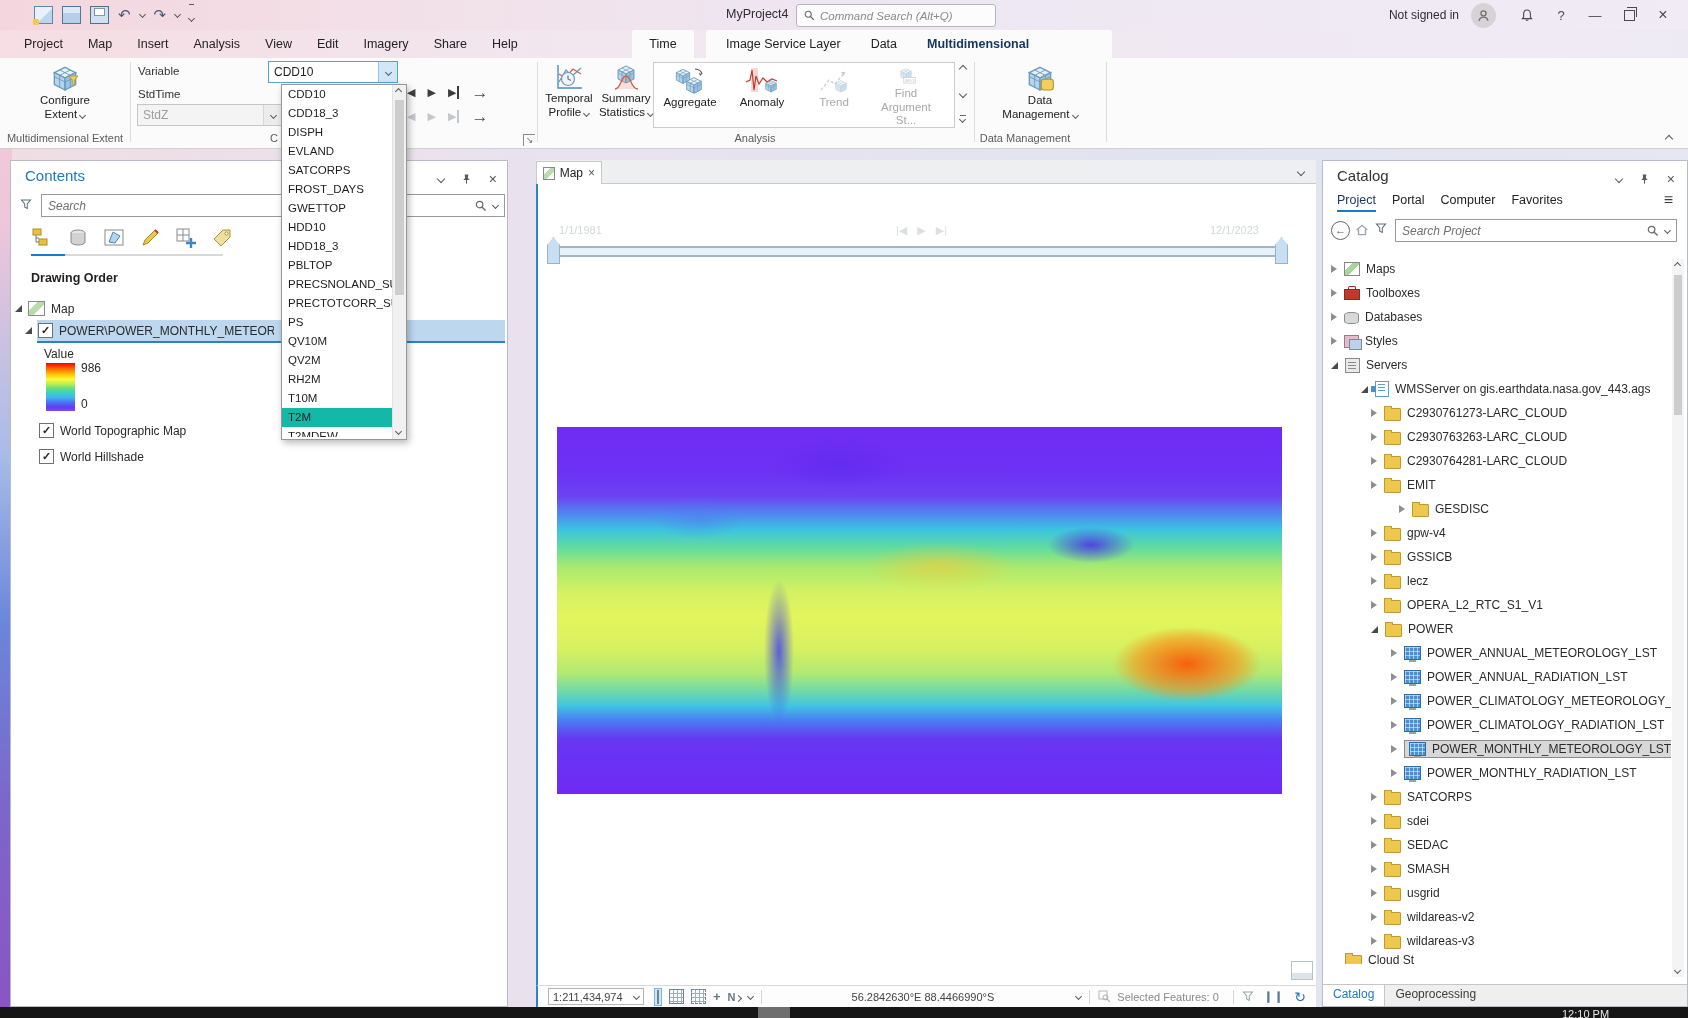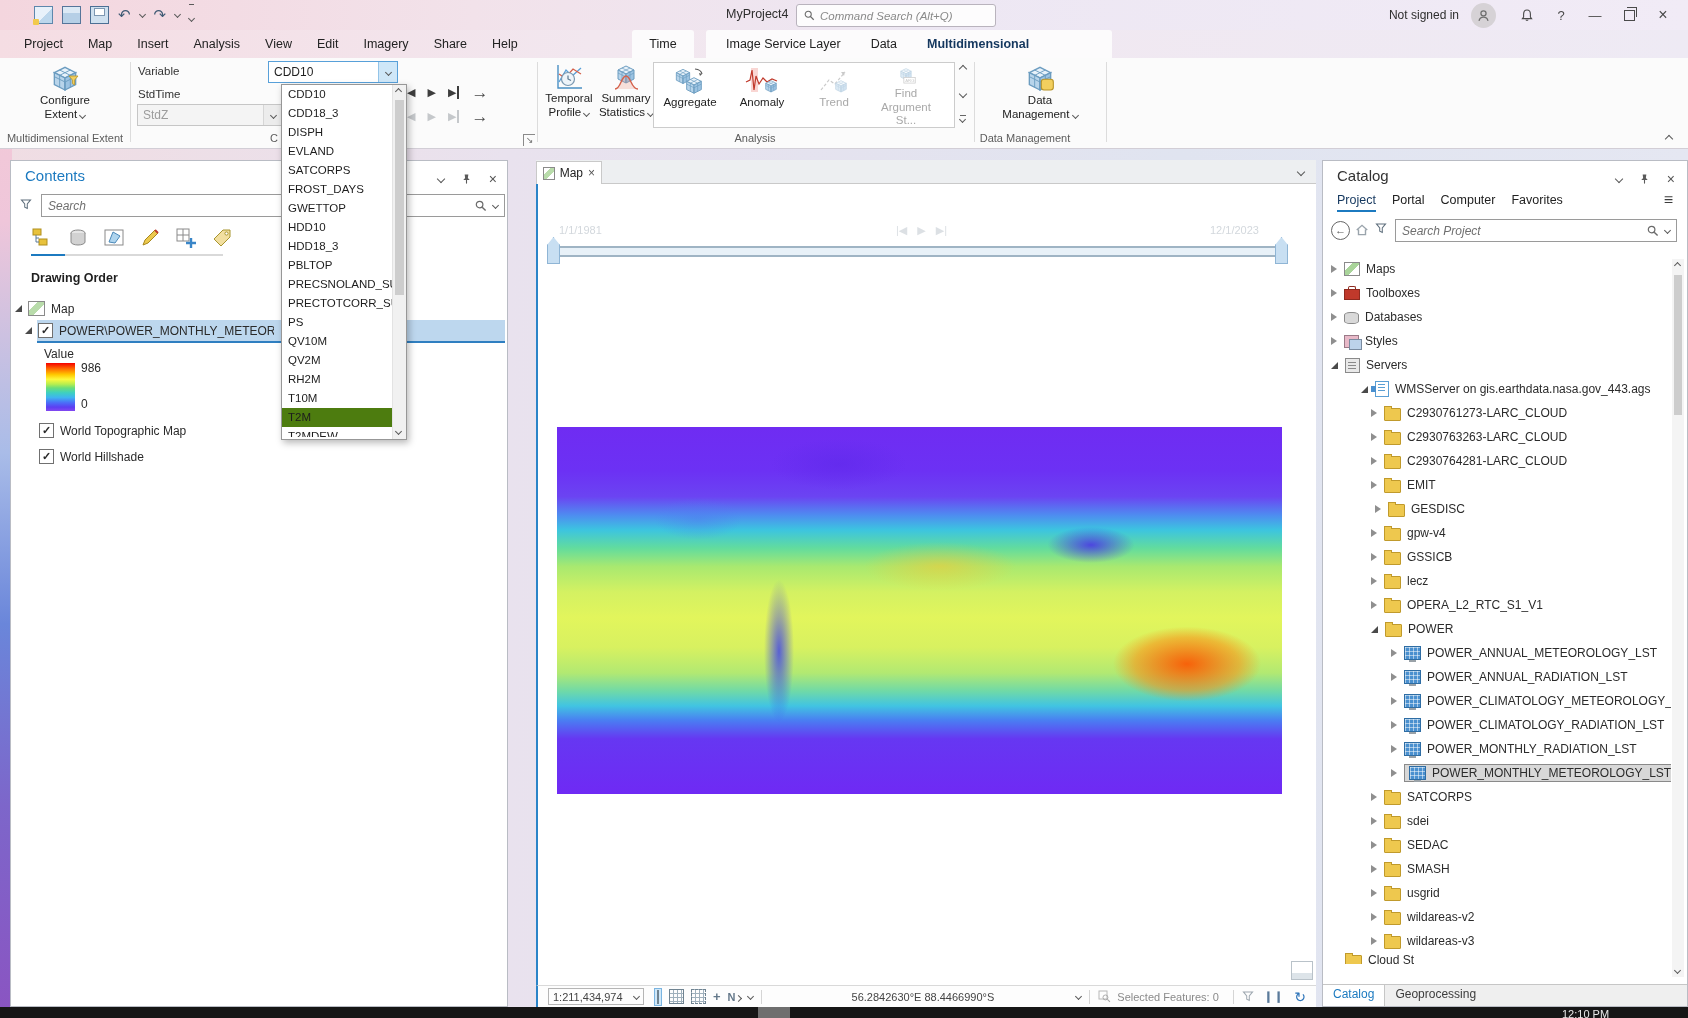--- a/index.html
+++ b/index.html
@@ -56,21 +56,21 @@
   .pb .bR{border-right:2px solid currentColor;padding-right:1px;}
   .arrow-go{font-size:17px;color:#4a4a4a;font-weight:bold;line-height:10px;}
   #analysis-box{position:absolute;left:653px;top:4px;width:300px;height:64px;background:#fff;border:1px solid #cccccc;display:flex;}
   .abtn{width:72px;display:flex;flex-direction:column;align-items:center;justify-content:flex-start;padding-top:3px;font-size:11.5px;color:#222;line-height:1.15;text-align:center;}
   .abtn.disabled{color:#a9a9a9;}
   #ascroll{position:absolute;left:955px;top:4px;width:16px;height:64px;display:flex;flex-direction:column;justify-content:space-between;align-items:center;padding:4px 0;box-sizing:border-box;}
   .launcher{position:absolute;width:11px;height:11px;border-left:1px solid #8a8a8a;border-top:1px solid #8a8a8a;color:#6f6f6f;font-size:9px;line-height:11px;text-align:center;}
   
   #vardd{position:absolute;left:281px;top:84px;width:124px;height:354px;background:#fff;border:1px solid #979797;box-shadow:2px 3px 7px rgba(0,0,0,.28);z-index:60;}
   .dd-item{height:19px;line-height:19px;padding-left:6px;font-size:11.5px;color:#1d1d1d;white-space:nowrap;overflow:hidden;}
-  .dd-item.hl{background:#4d7c0f;}
+  .dd-item.hl{background:#14b8a6;}
   .dd-item.partial{height:10px;overflow:hidden;}
   #vardd .sb{position:absolute;right:0;top:0;bottom:0;width:13px;background:#f1f1f1;border-left:1px solid #e3e3e3;}
   #vardd .sb .thumb{position:absolute;left:2px;right:2px;top:15px;height:195px;background:#cdcdcd;}
   #vardd .sb .sa{position:absolute;left:3px;}
   
   .pane{position:absolute;top:160px;height:847px;background:#fff;border:1px solid #b9bcc4;box-sizing:border-box;}
   .pane-title{position:absolute;left:14px;top:6px;font-size:15px;color:#333;}
   .pane-icons{position:absolute;top:10px;display:flex;gap:17px;align-items:center;}
   .searchbox{position:absolute;height:23px;border:1px solid #9a9a9a;display:flex;align-items:center;padding:0 6px;gap:6px;box-sizing:border-box;background:#fff;}
   .searchbox .ph{font-size:12px;font-style:italic;color:#6f6f6f;flex:1;}
@@ -596,21 +596,21 @@
         <div class="cat-row" style="padding-left: 48px;">
           <span class="expander-closed" style="margin-right: 7px; flex: 0 0 auto;"></span>
           <span class="ic ic-folder"></span>
           <span class="lbl">C2930764281-LARC_CLOUD</span>
         </div>
         <div class="cat-row" style="padding-left: 48px;">
           <span class="expander-closed" style="margin-right: 7px; flex: 0 0 auto;"></span>
           <span class="ic ic-folder"></span>
           <span class="lbl">EMIT</span>
         </div>
-        <div class="cat-row" style="padding-left: 52px;">
+        <div class="cat-row" style="padding-left: 76px;">
           <span class="expander-closed" style="margin-right: 7px; flex: 0 0 auto;"></span>
           <span class="ic ic-folder"></span>
           <span class="lbl">GESDISC</span>
         </div>
         <div class="cat-row" style="padding-left: 48px;">
           <span class="expander-closed" style="margin-right: 7px; flex: 0 0 auto;"></span>
           <span class="ic ic-folder"></span>
           <span class="lbl">gpw-v4</span>
         </div>
         <div class="cat-row" style="padding-left: 48px;">
@@ -645,32 +645,32 @@
         </div>
         <div class="cat-row" style="padding-left: 68px;">
           <span class="expander-closed" style="margin-right: 7px; flex: 0 0 auto;"></span>
           <span class="ic ic-mdraster"></span>
           <span class="lbl">POWER_CLIMATOLOGY_METEOROLOGY_LST</span>
         </div>
         <div class="cat-row" style="padding-left: 68px;">
           <span class="expander-closed" style="margin-right: 7px; flex: 0 0 auto;"></span>
           <span class="ic ic-mdraster"></span>
           <span class="lbl">POWER_CLIMATOLOGY_RADIATION_LST</span>
-        </div>
-        <div class="cat-row" style="padding-left: 68px;">
-          <span class="expander-closed" style="margin-right: 7px; flex: 0 0 auto;"></span>
-          <span class="ic ic-mdraster"></span>
-          <span class="lbl">POWER_MONTHLY_RADIATION_LST</span>
         </div>
         <div class="cat-row" style="padding-left: 68px;">
           <span class="expander-closed" style="margin-right: 7px; flex: 0 0 auto;"></span>
           <span class="cat-sel">
             <span class="ic ic-mdraster"></span>
             <span class="lbl">POWER_MONTHLY_METEOROLOGY_LST</span>
           </span>
+        </div>
+        <div class="cat-row" style="padding-left: 68px;">
+          <span class="expander-closed" style="margin-right: 7px; flex: 0 0 auto;"></span>
+          <span class="ic ic-mdraster"></span>
+          <span class="lbl">POWER_MONTHLY_RADIATION_LST</span>
         </div>
         <div class="cat-row" style="padding-left: 48px;">
           <span class="expander-closed" style="margin-right: 7px; flex: 0 0 auto;"></span>
           <span class="ic ic-folder"></span>
           <span class="lbl">SATCORPS</span>
         </div>
         <div class="cat-row" style="padding-left: 48px;">
           <span class="expander-closed" style="margin-right: 7px; flex: 0 0 auto;"></span>
           <span class="ic ic-folder"></span>
           <span class="lbl">sdei</span>

